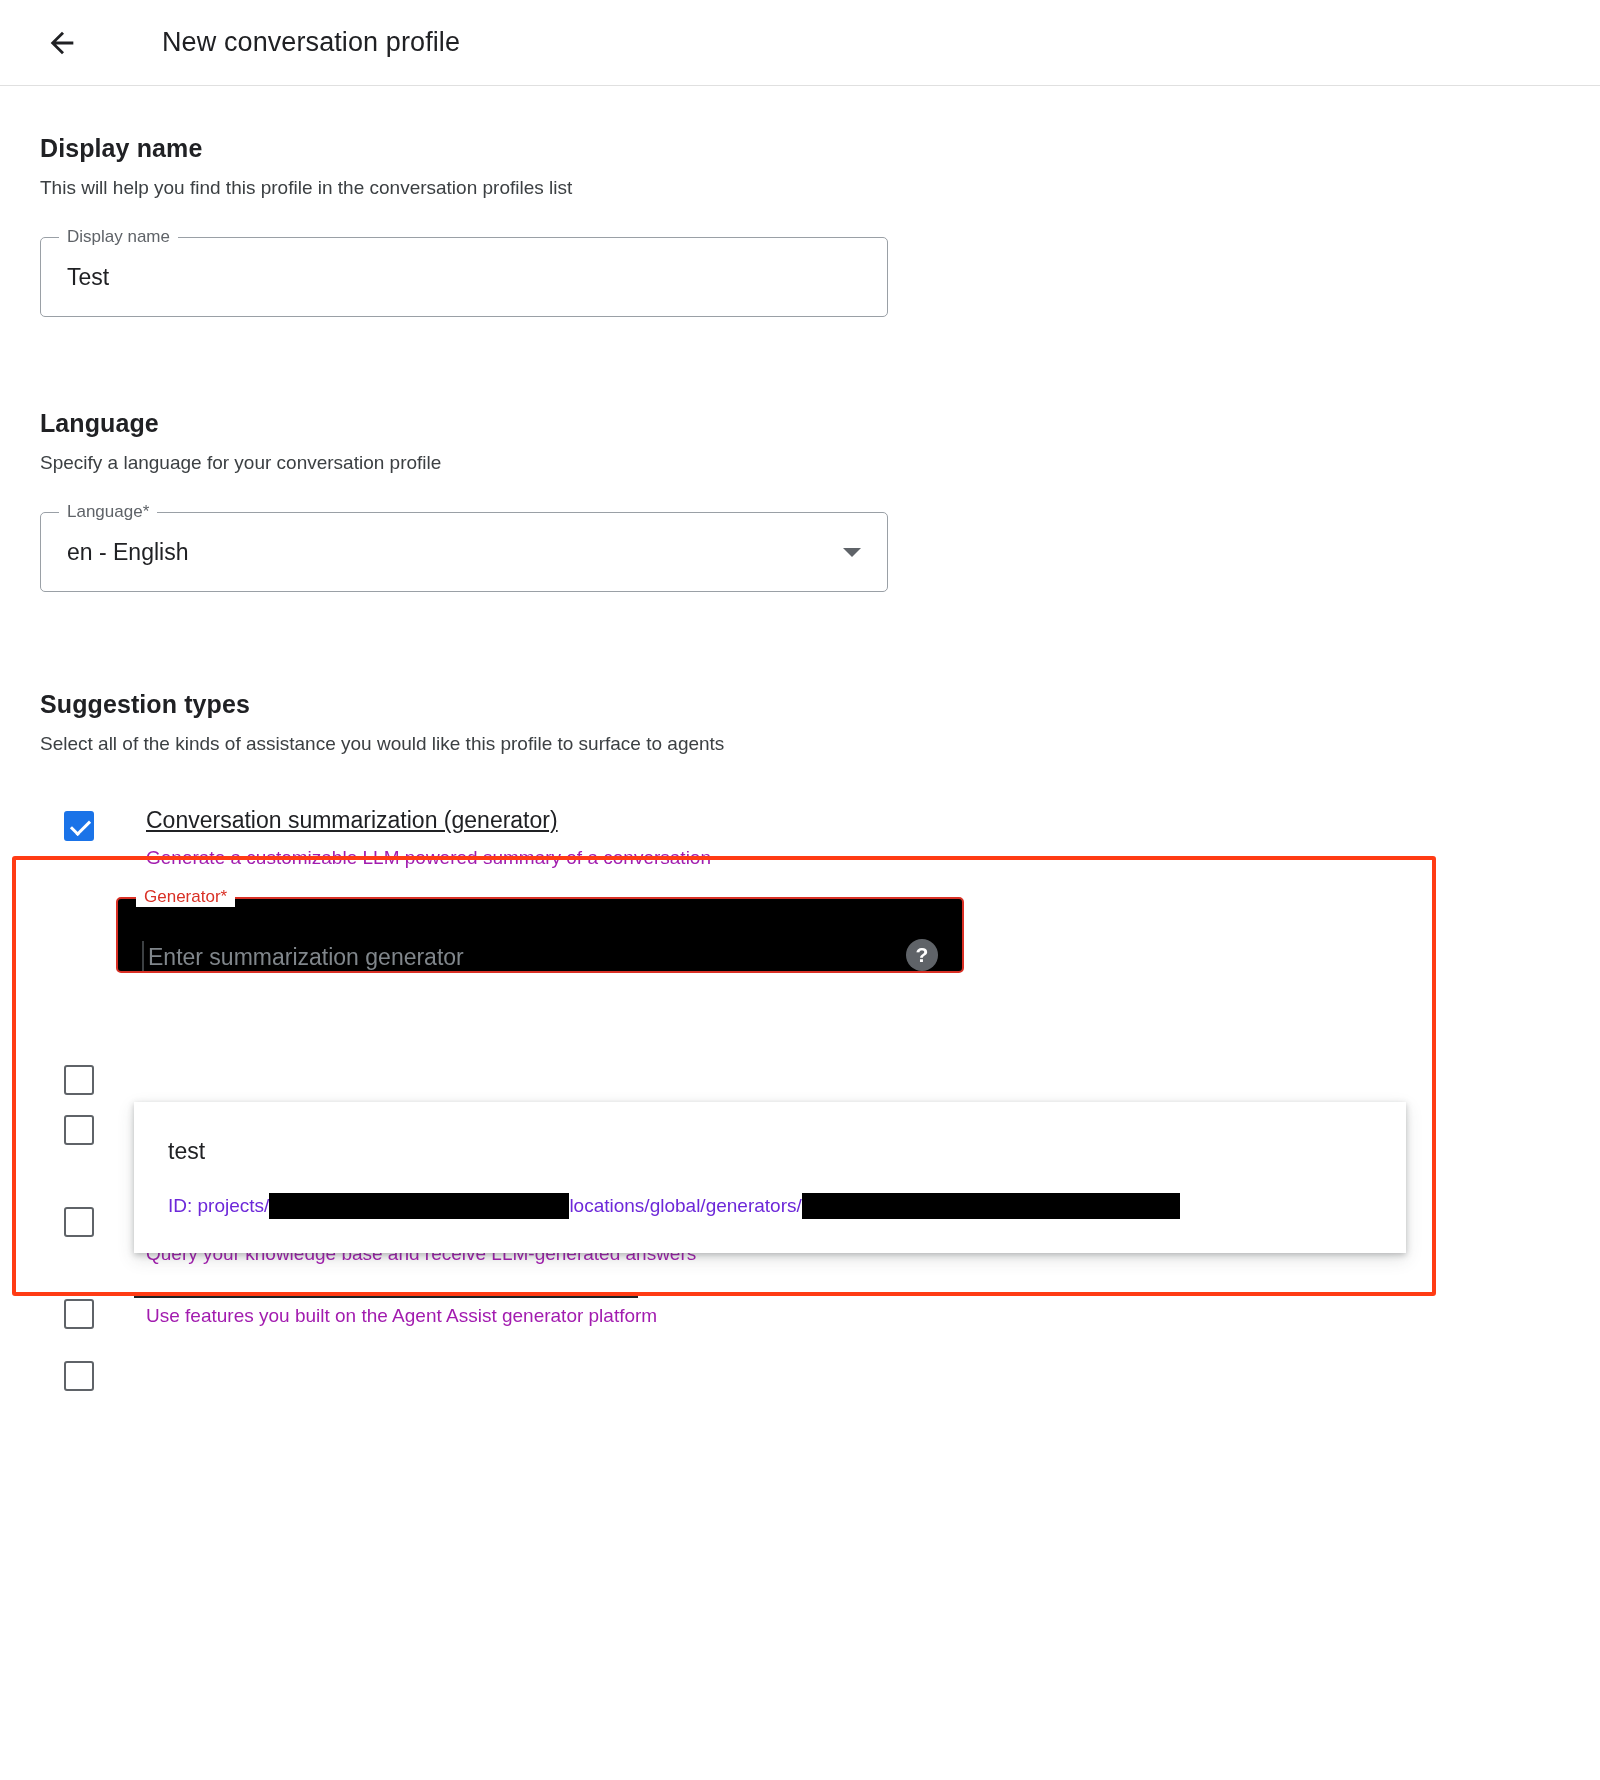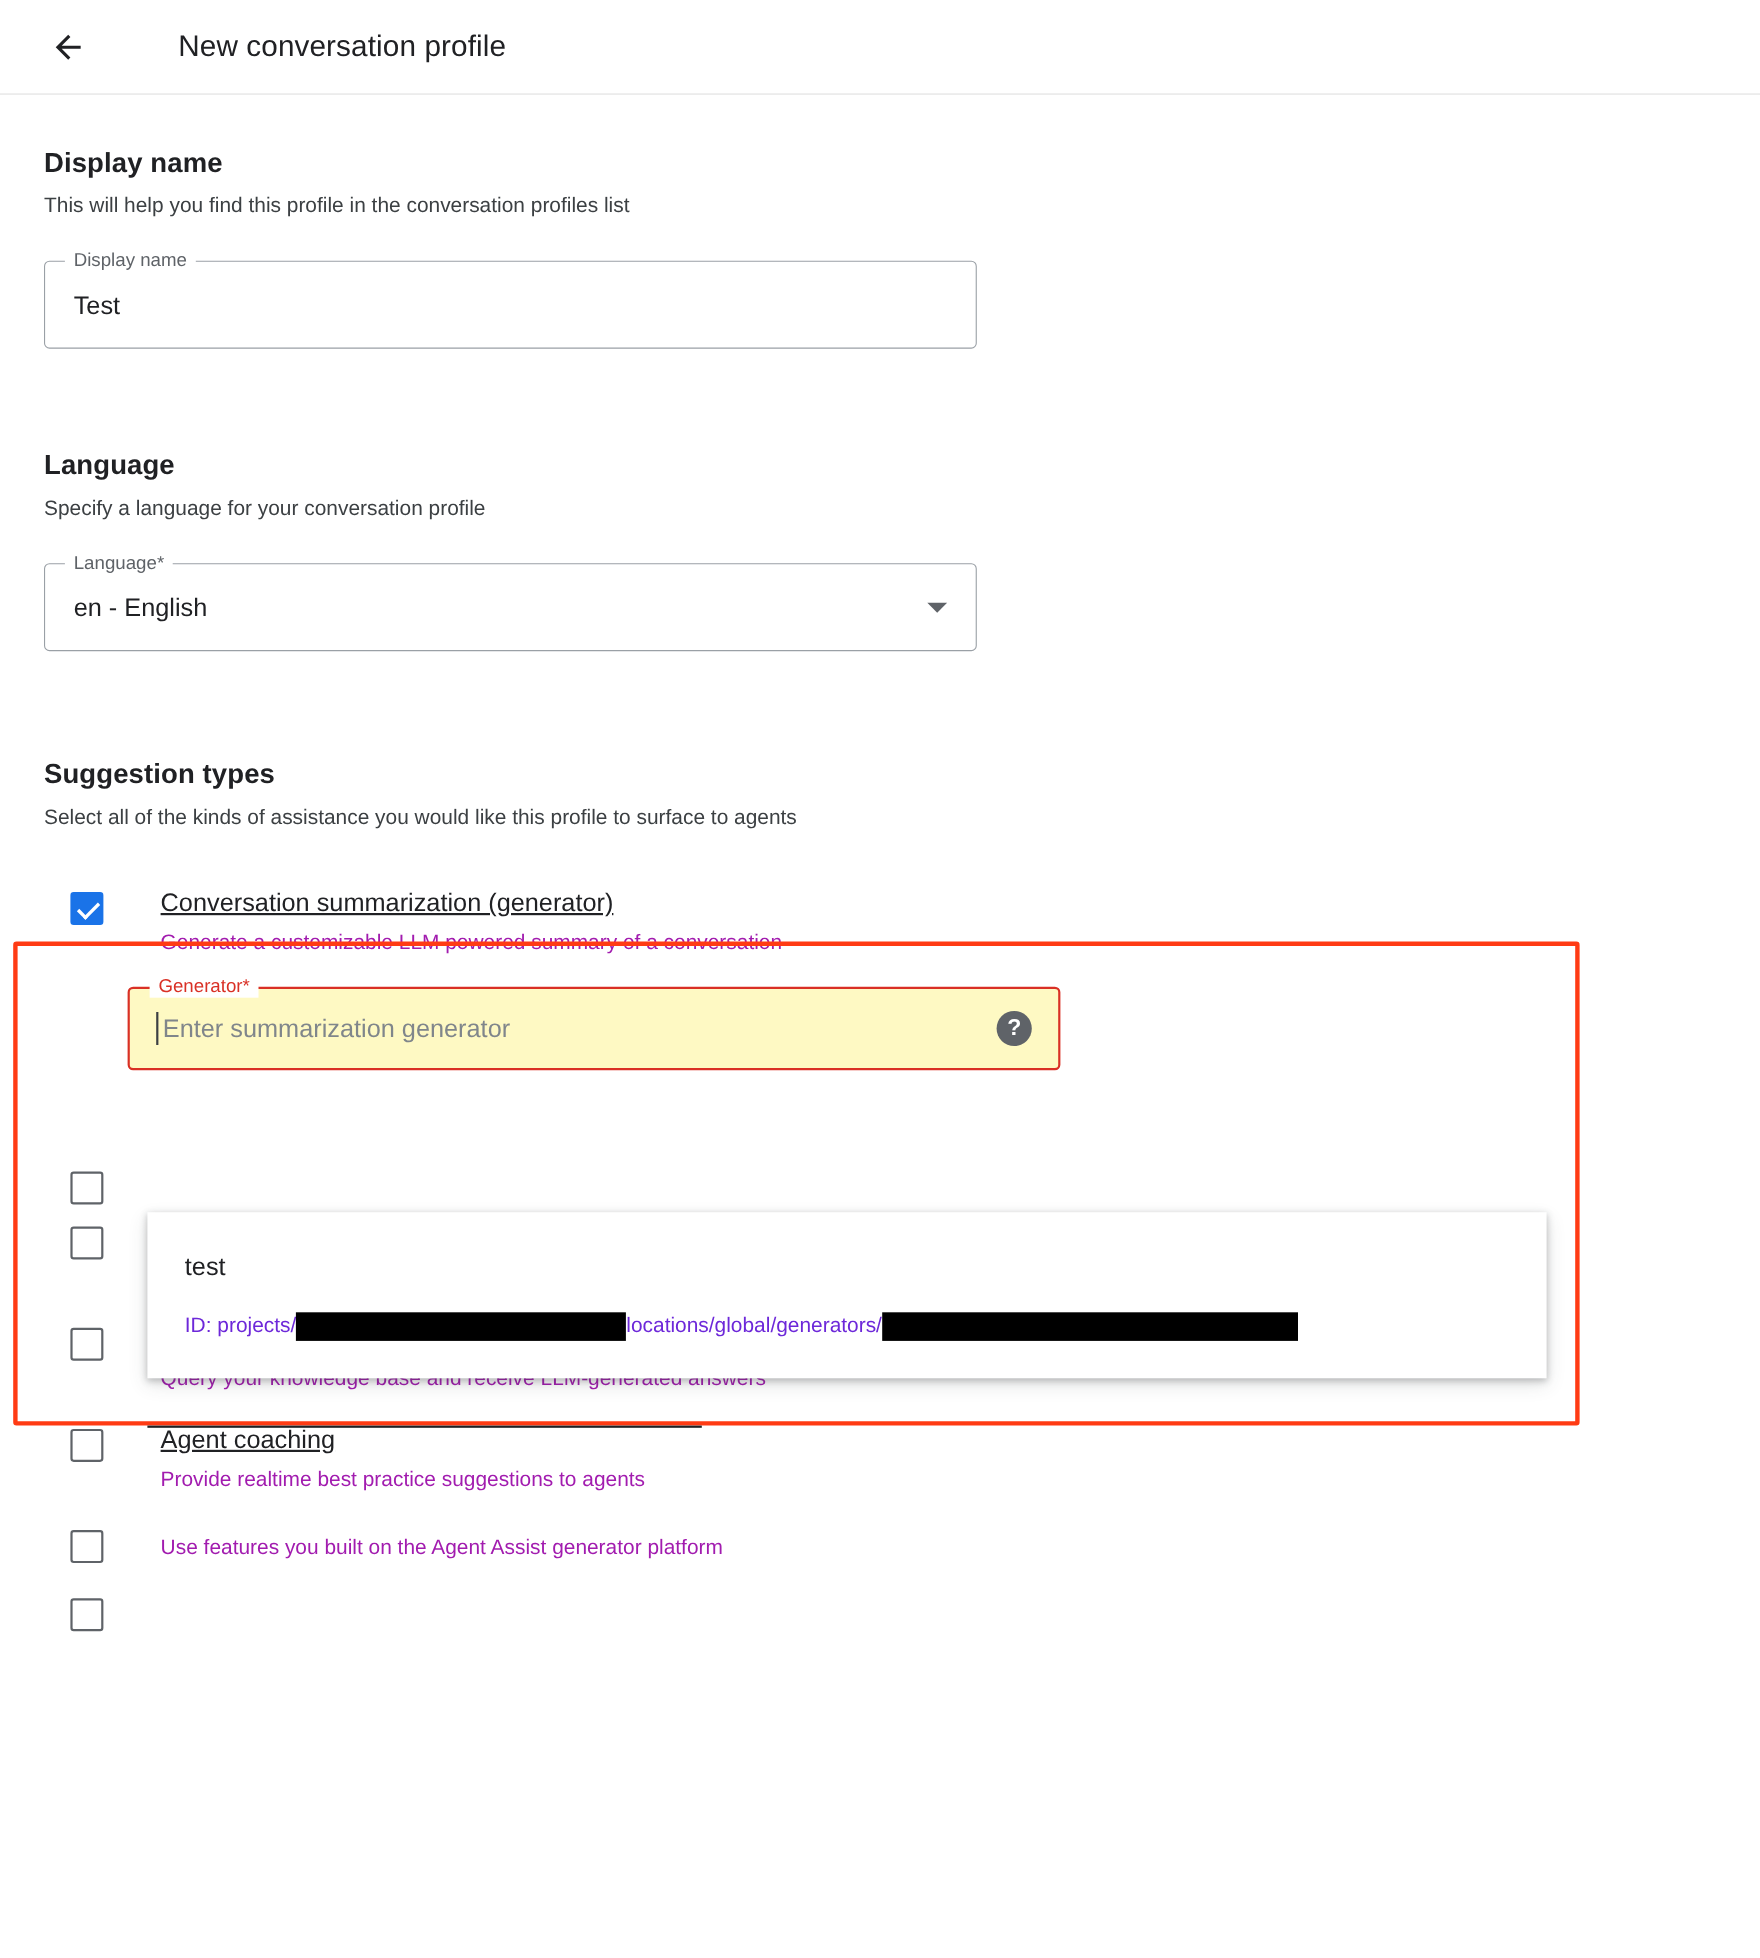--- a/index.html
+++ b/index.html
@@ -171,23 +171,23 @@
   
   .generator-field {
     position: relative;
     margin-left: 76px;
     margin-top: 26px;
     width: 848px;
     height: 76px;
     border: 2px solid #d93025;
     border-radius: 5px;
     display: flex;
-    align-items: center;
+    align-items: flex-end;
     padding: 0 24px;
-    background: #fef9c3;
+    background: #000000;
   }
   .generator-label {
     position: absolute;
     top: -12px;
     left: 18px;
     background: #fff;
     padding: 0 8px;
     font-size: 17px;
     color: #d93025;
   }
@@ -327,27 +327,20 @@
       </div>
 
       <div class="option" style="padding-top:26px;">
         <div class="checkbox"></div>
         <div class="option-texts">
           <div class="option-title">Generative knowledge assist</div>
           <div class="option-sub">Query your knowledge base and receive LLM-generated answers</div>
         </div>
       </div>
 
-      <div class="option" style="padding-top:26px;">
-        <div class="checkbox"></div>
-        <div class="option-texts">
-          <div class="option-title">Agent coaching</div>
-          <div class="option-sub">Provide realtime best practice suggestions to agents</div>
-        </div>
-      </div>
 
       <div class="option" style="padding-top:26px;">
         <div class="checkbox"></div>
         <div class="option-texts">
           <div class="option-sub">Use features you built on the Agent Assist generator platform</div>
         </div>
       </div>
 
       <div class="option" style="padding-top:26px;">
         <div class="checkbox"></div>

